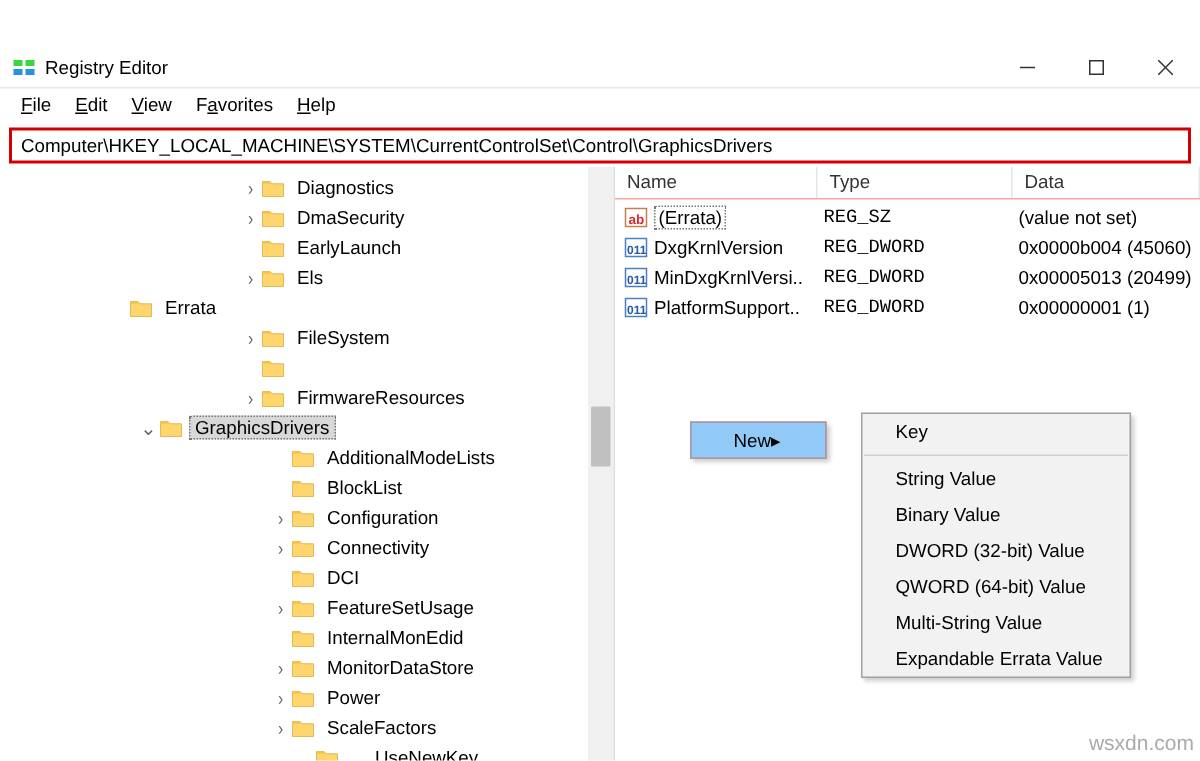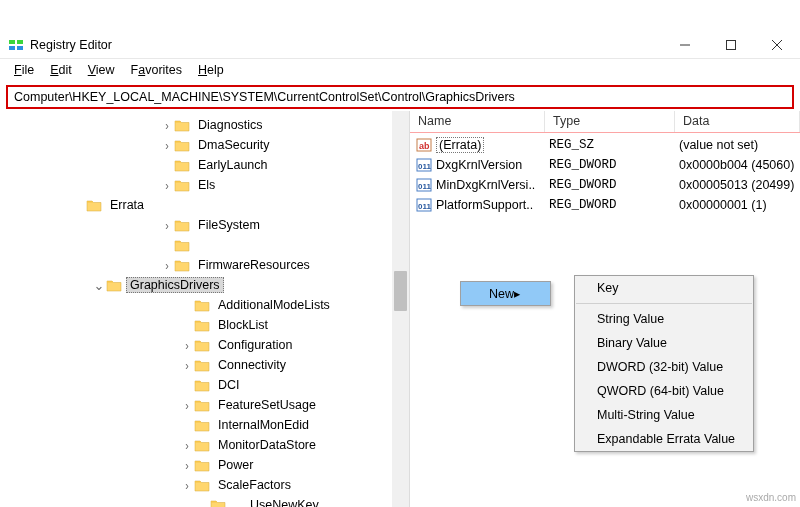--- a/index.html
+++ b/index.html
@@ -51,21 +51,21 @@
 .vrow.selected .nm { border: 1px dotted #777; padding: 0 2px; }
 
 
 .menu { position: absolute; background: #ec4899; border: 1px solid #a0a0a0; box-shadow: 2px 2px 3px rgba(0,0,0,0.2); }
 .menu .item { padding: 4px 30px 4px 28px; display: flex; align-items: center; justify-content: space-between; min-width: 80px; height: 23px; }
 .menu .item.hover { background: #91c9f7; }
 .submenu { position: absolute; background: #f2f2f2; border: 1px solid #a0a0a0; box-shadow: 2px 2px 3px rgba(0,0,0,0.2); }
 .submenu .item { padding: 4px 18px 4px 22px; height: 24px; display:flex; align-items:center; min-width: 160px; }
 .submenu .sep { border-top: 1px solid #d0d0d0; margin: 3px 1px; }
 
-.watermark { position: fixed; right: 4px; bottom: 4px; font-size: 10px; color: #aaa; }
+.watermark { position: fixed; right: 4px; bottom: 4px; font-size: 14px; color: #aaa; }
 </style>
 </head>
 <body>
 
 <div class="titlebar">
   <span class="icon">
     <svg width="16" height="16" viewBox="0 0 16 16">
       <rect x="1" y="3" width="6" height="4" fill="#3bd63b"></rect>
       <rect x="9" y="3" width="6" height="4" fill="#3bd63b"></rect>
       <rect x="1" y="9" width="6" height="4" fill="#2a90e0"></rect>

